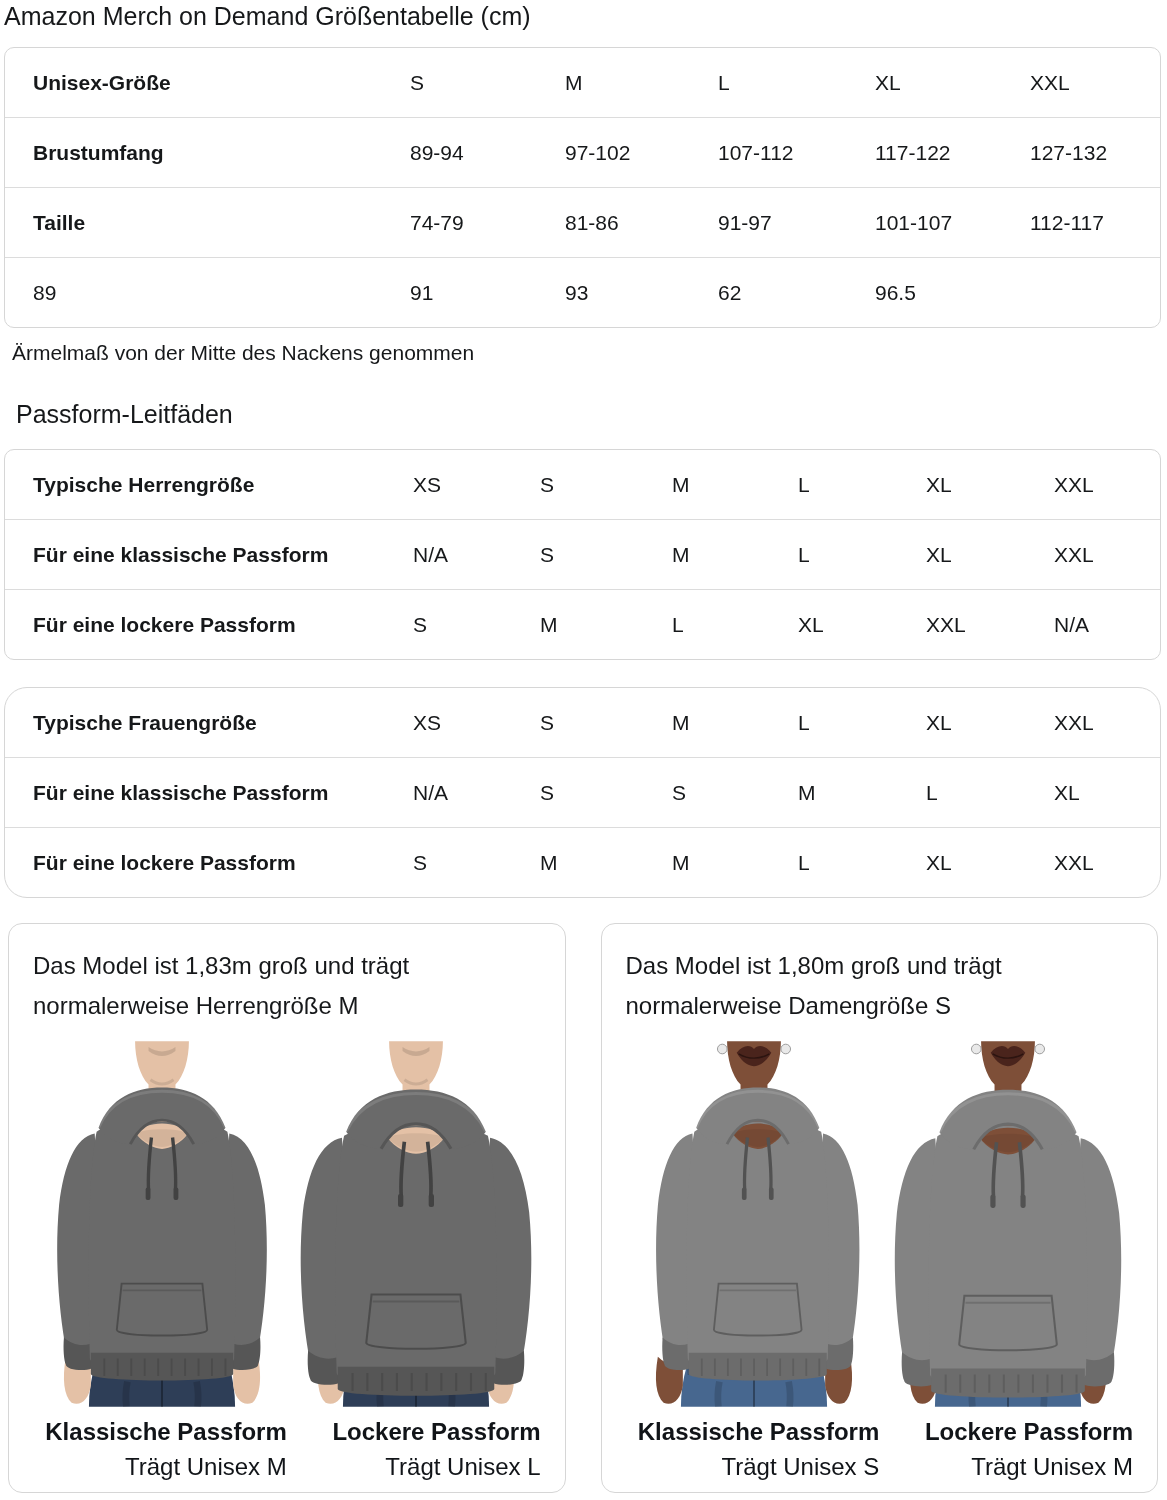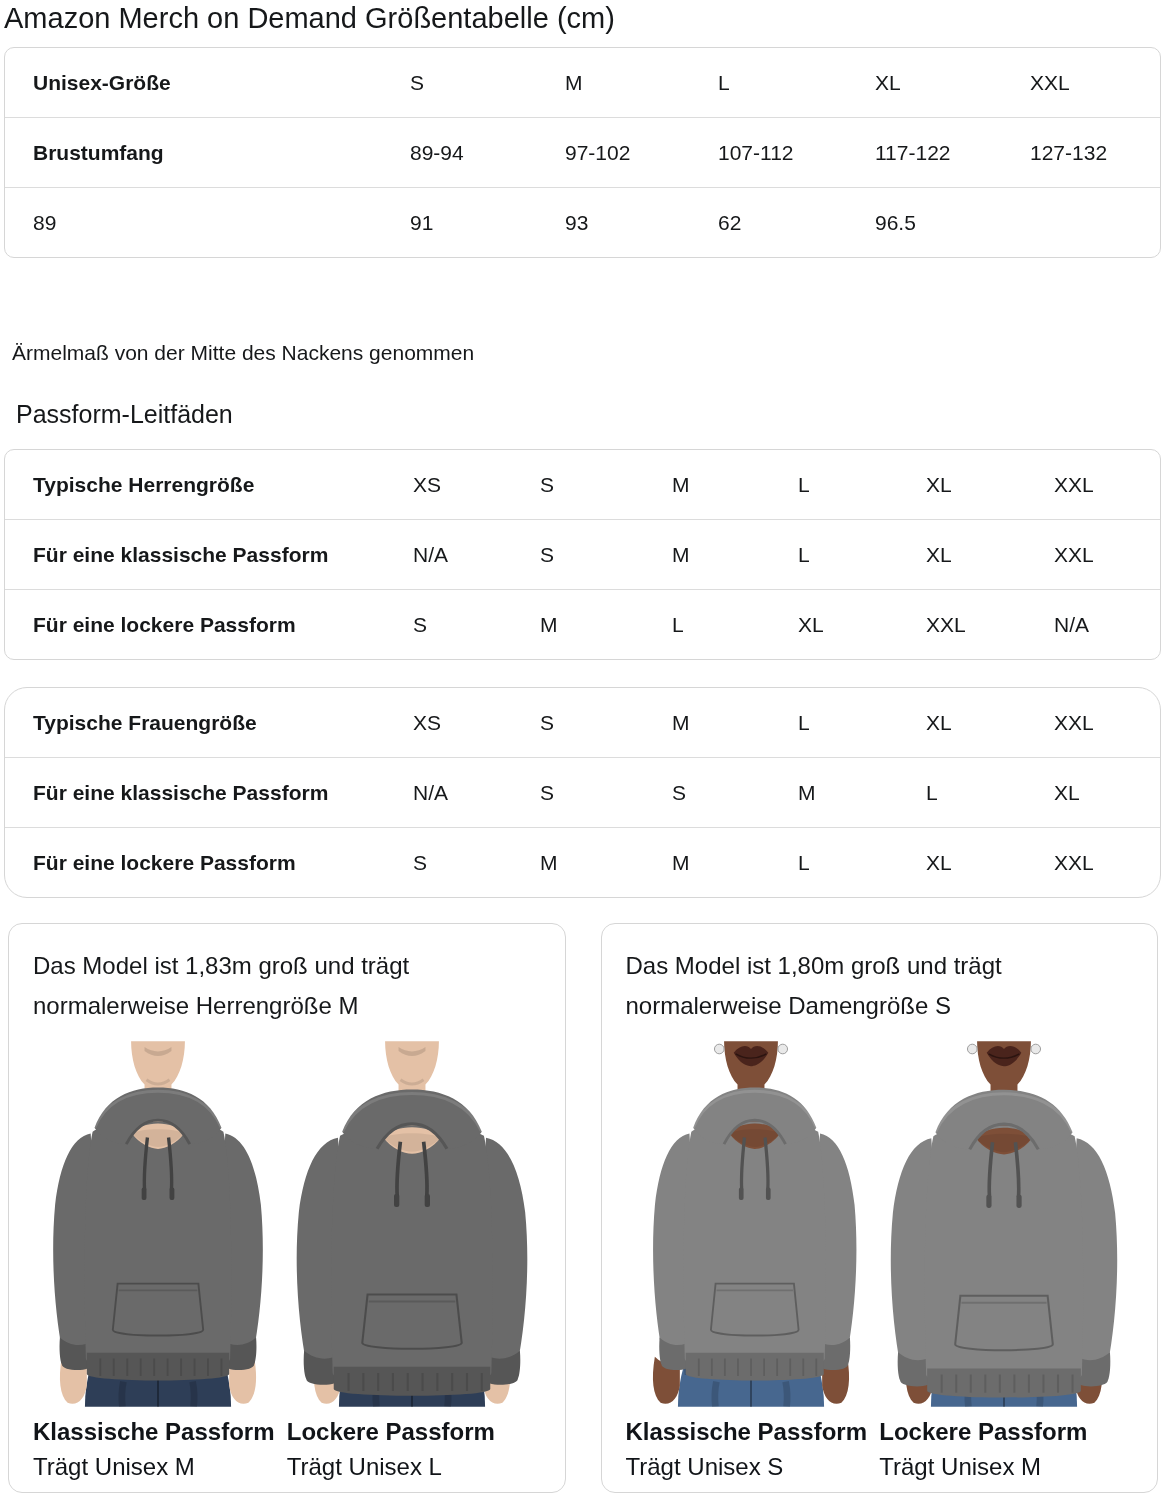--- a/index.html
+++ b/index.html
@@ -2,21 +2,21 @@
 <html><head>
 <meta charset="utf-8">
 <style>
   html,body{margin:0;padding:0;background:#fff;}
   body{
     width:1167px;height:1500px;position:relative;overflow:hidden;
     font-family:"Liberation Sans","DejaVu Sans",sans-serif;
     color:#111418;-webkit-font-smoothing:antialiased;
   }
   .page-title{
-    position:absolute;left:4px;top:2px;font-size:29px;font-weight:400;color:#16181a;
+    position:absolute;left:4px;top:2px;font-size:25px;font-weight:400;color:#16181a;
   }
   .size-table{
     position:absolute;left:4px;width:1157px;background:#fff;
     border:1px solid #d6d6d6;border-radius:10px;overflow:hidden;box-sizing:border-box;
   }
   .t1{top:47px;}
   .t2{top:449px;}
   .t3{top:687px;border-radius:23px;}
   .trow{
     display:grid;align-items:center;height:69px;padding-left:28px;font-size:21px;color:#16181a;
@@ -28,21 +28,21 @@
   .note-text{position:absolute;left:12px;top:341px;font-size:21px;color:#16181a;}
   .fit-heading{position:absolute;left:16px;top:400px;font-size:25px;font-weight:400;color:#16181a;}
 
   .cards{position:absolute;left:8px;top:923px;width:1150px;display:flex;gap:35px;}
   .model-card{
     flex:1;height:570px;box-sizing:border-box;background:#fff;
     border:1px solid #d6d6d6;border-radius:14px;padding:22px 24px 0 24px;
   }
   .card-desc{font-size:24px;line-height:40px;max-width:470px;color:#16181a;}
   .figures{display:flex;margin-top:12px;}
-  .figure{flex:1;display:flex;flex-direction:column;align-items:flex-start;}
+  .figure{flex:1;display:flex;flex-direction:column;align-items:flex-end;}
   svg.model{width:250px;height:372px;display:block;}
   .fit-label{font-size:24px;font-weight:700;margin-top:8px;text-align:center;}
   .size-label{font-size:24px;font-weight:400;margin-top:7px;text-align:center;}
   .defs-holder{position:absolute;width:0;height:0;overflow:hidden;}
 </style>
 </head>
 <body>
 
 <svg class="defs-holder" aria-hidden="true">
   <defs>
@@ -127,20 +127,28 @@
   </div>
   <div class="trow">
     <div class="rlabel">Brustumfang</div>
     <div>89-94</div>
     <div>97-102</div>
     <div>107-112</div>
     <div>117-122</div>
     <div>127-132</div>
   </div>
   <div class="trow">
+    <div class="rlabel">Taille</div>
+    <div>74-79</div>
+    <div>81-86</div>
+    <div>91-97</div>
+    <div>101-107</div>
+    <div>112-117</div>
+  </div>
+  <div class="trow">
     <div>89</div>
     <div>91</div>
     <div>93</div>
     <div>62</div>
     <div>96.5</div>
   </div>
 </div>
 
 <div class="note-text">Ärmelmaß von der Mitte des Nackens genommen</div>
 <div class="fit-heading">Passform-Leitfäden</div>

